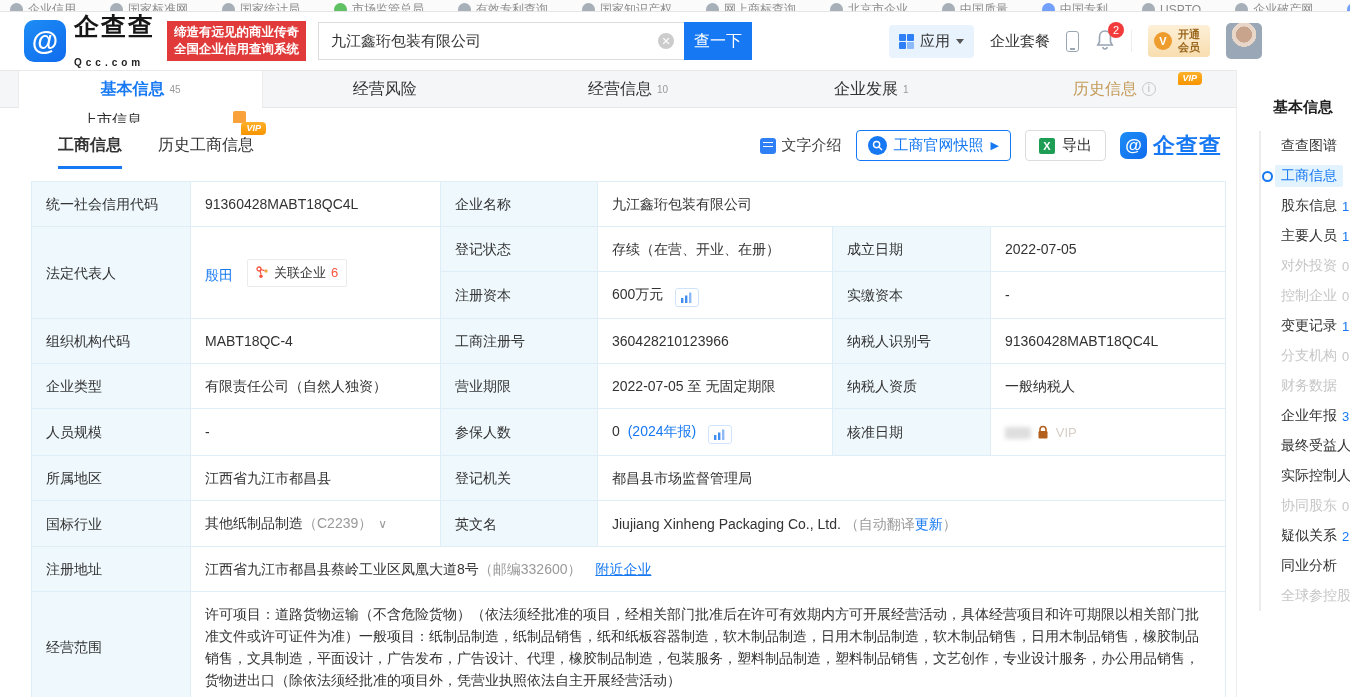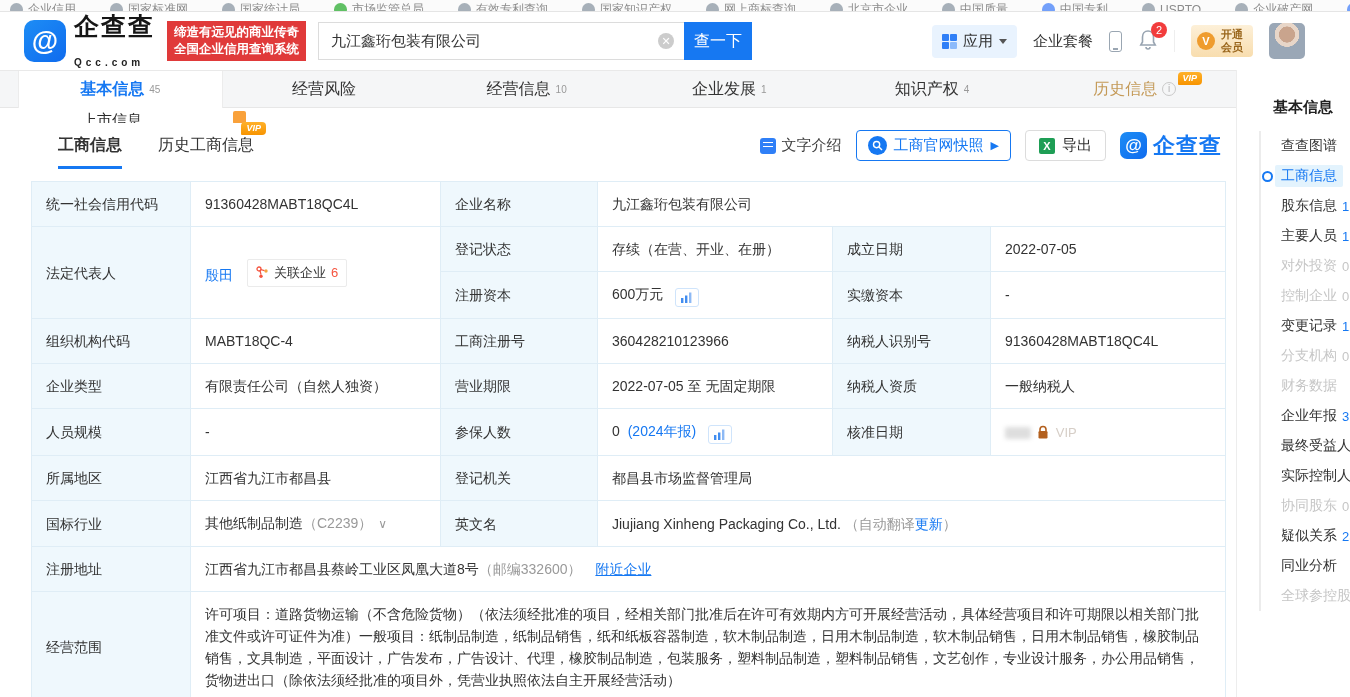--- a/index.html
+++ b/index.html
@@ -26,21 +26,21 @@
   .slogan { margin-left:12px; background:#e03a3a; color:#fff; font-size:12.5px;
     font-weight:bold; padding:3px 7px; line-height:17px; }
   .search-wrap { margin-left:12px; display:flex; position:relative; }
   .search-input { width:366px; height:38px; border:1px solid #dcdcdc; border-right:none;
     padding:0 34px 0 12px; font-size:15px; color:#333; outline:none; }
   .clear-btn { position:absolute; right:78px; top:11px; width:16px; height:16px;
     border-radius:50%; background:#ccc; color:#fff; font-size:11px; line-height:16px;
     text-align:center; cursor:pointer; }
   .search-btn { width:68px; height:38px; background:#1678f2; color:#fff; font-size:16px;
     border:none; cursor:pointer; }
-  .header-right { margin-left:auto; display:flex; align-items:center; gap:16px; padding-right:45px; }
+  .header-right { margin-left:auto; display:flex; align-items:center; gap:16px; padding-right:88px; }
   .apps-pill { display:flex; align-items:center; gap:6px; background:#e9f3fe; border-radius:4px;
     padding:7px 10px; font-size:15px; color:#333; cursor:pointer; }
   .grid-ic { width:15px; height:15px; display:grid; grid-template-columns:7px 7px; gap:1px; }
   .grid-ic i { background:#2f7ff7; border-radius:1px; height:7px; }
   .grid-ic i:last-child { background:#8cbafb; }
   .caret { width:0; height:0; border-left:4px solid transparent; border-right:4px solid transparent;
     border-top:5px solid #555; }
   .plans { font-size:15px; color:#333; cursor:pointer; }
   .phone-ic { width:13px; height:21px; border:1.6px solid #9aa6b2; border-radius:3px;
     position:relative; cursor:pointer; }
@@ -257,24 +257,20 @@
       <span class="lbl">经营风险</span>
     </div>
     <div class="tab">
       <span class="lbl">经营信息</span>
       <span class="cnt">10</span>
     </div>
     <div class="tab">
       <span class="lbl">企业发展</span>
       <span class="cnt">1</span>
     </div>
-    <div class="tab">
-      <span class="lbl">知识产权</span>
-      <span class="cnt">4</span>
-    </div>
     <div class="tab gold">
       <span class="lbl">历史信息</span>
       <span class="info-ic">i</span>
       <span class="vipchip">VIP</span>
     </div>
   </div>
 
 <div class="peek">
   <span class="txt">上市信息</span>
   <span class="flag"></span>

